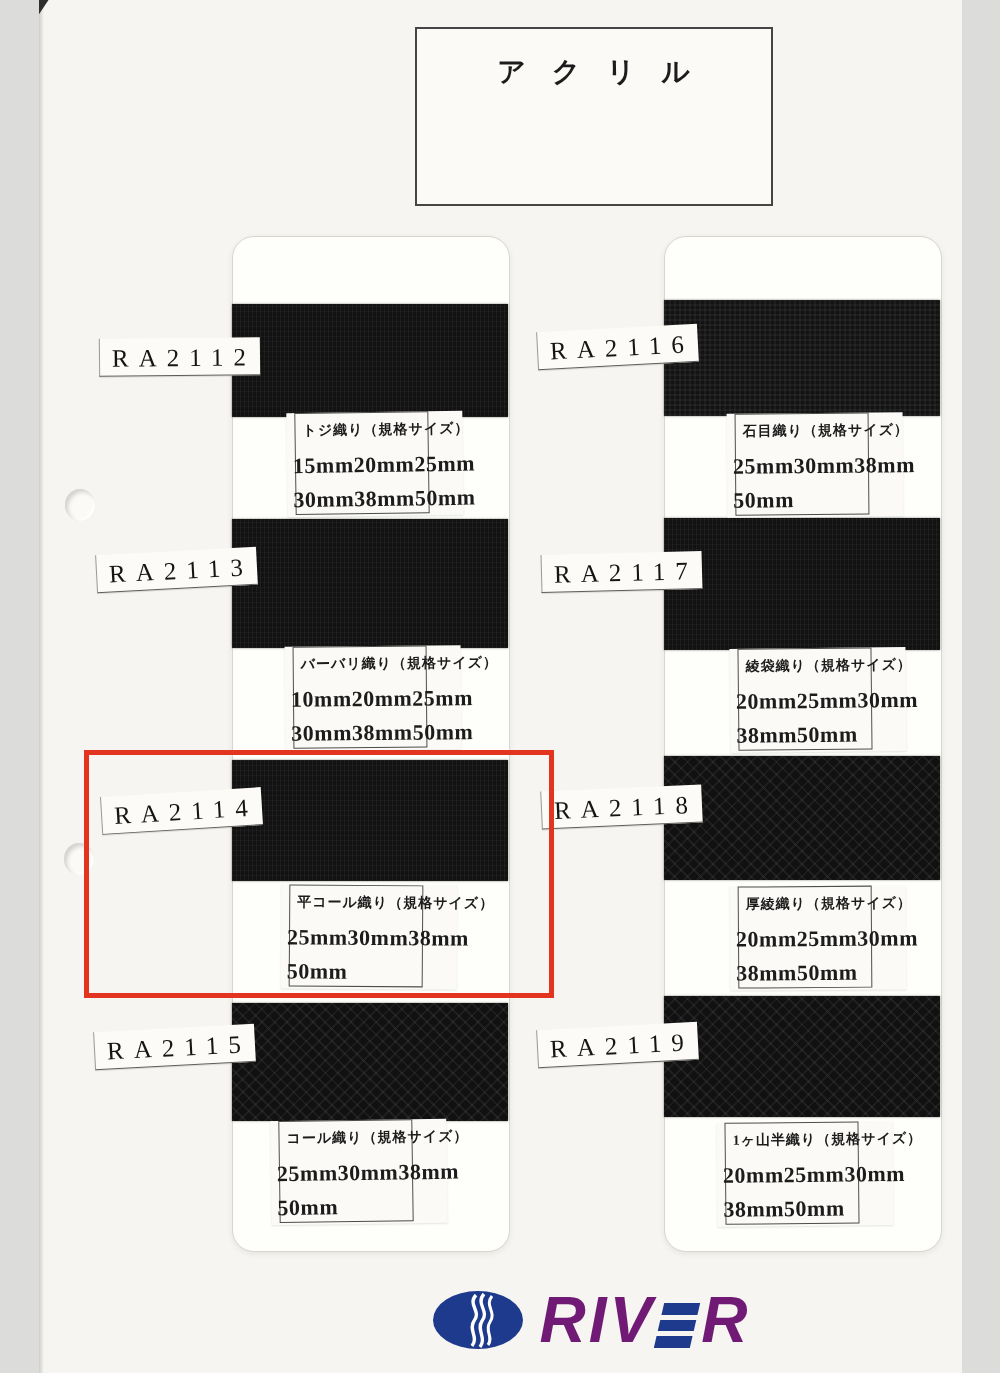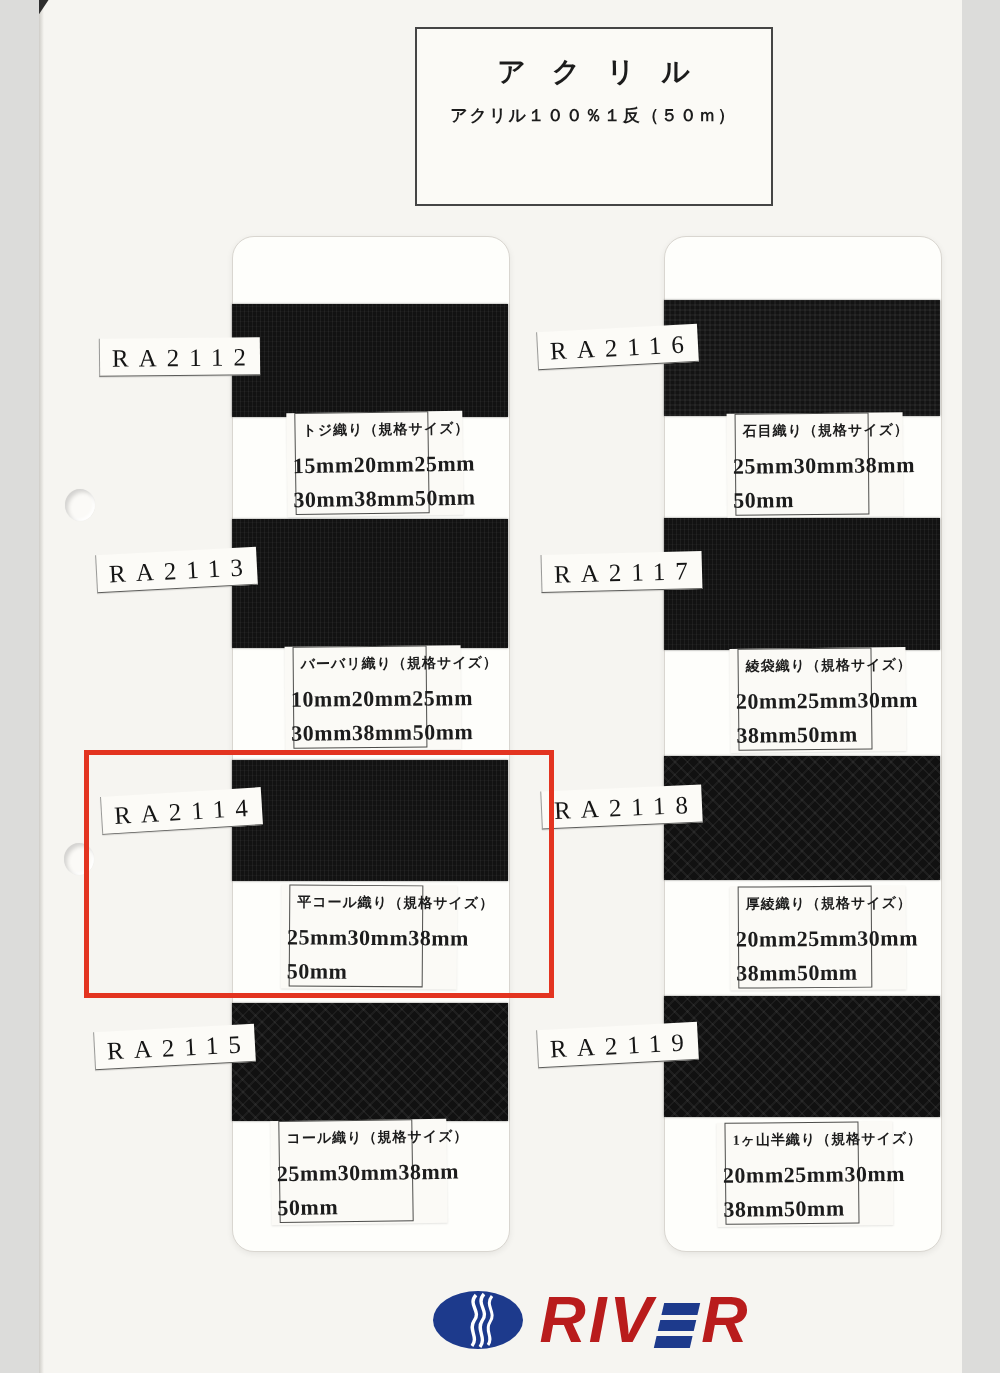--- a/index.html
+++ b/index.html
@@ -81,40 +81,39 @@
   .hole { position:absolute; width:30px; height:32px; border-radius:50%;
     background:#fbfaf7; z-index:2;
     box-shadow:inset 3px 3px 4px rgba(0,0,0,0.16), inset -2px -2px 3px rgba(255,255,255,0.9),
                0 0 1px rgba(0,0,0,0.08); }
 
   
   .logo { position:absolute; left:393px; top:1290px; display:flex;
     align-items:flex-end; z-index:3; }
   .logo-oval { width:92px; height:60px; margin-right:16px; }
   .logo-text { font-family:"Liberation Sans", sans-serif; font-weight:bold; font-style:italic;
-    font-size:64px; line-height:0.92; color:#b91c1c; letter-spacing:3px;
+    font-size:64px; line-height:0.92; color:#701a75; letter-spacing:3px;
     display:flex; align-items:flex-end; }
   .logo-e { display:inline-block; width:36px; height:45px; margin:0 6px 2px 4px;
     transform:skewX(-13deg);
     background:linear-gradient(180deg,
       #1d3a8c 0 12px, rgba(0,0,0,0) 12px 17px,
       #1d3a8c 17px 28px, rgba(0,0,0,0) 28px 33px,
       #1d3a8c 33px 45px); }
 </style>
 </head>
 <body>
 
 <div class="page">
 
   <div class="edge-left"></div>
   <div class="corner-mark"></div>
 
   <div class="title-box">
     <div class="title-l1">アクリル</div>
-    <div class="title-l3">アクリル１００％１反（５０ｍ）</div>
   </div>
 
   <div class="hole" style="left:26px; top:489px;"></div>
   <div class="hole" style="left:25px; top:843px;"></div>
 
   <div class="card card-left"></div>
   <div class="card card-right"></div>
 
   <div class="tape tape-rib" style="left:193px; top:304px; height:113px;"></div>
   <div class="tape tape-rib" style="left:193px; top:519px; height:129px;"></div>

